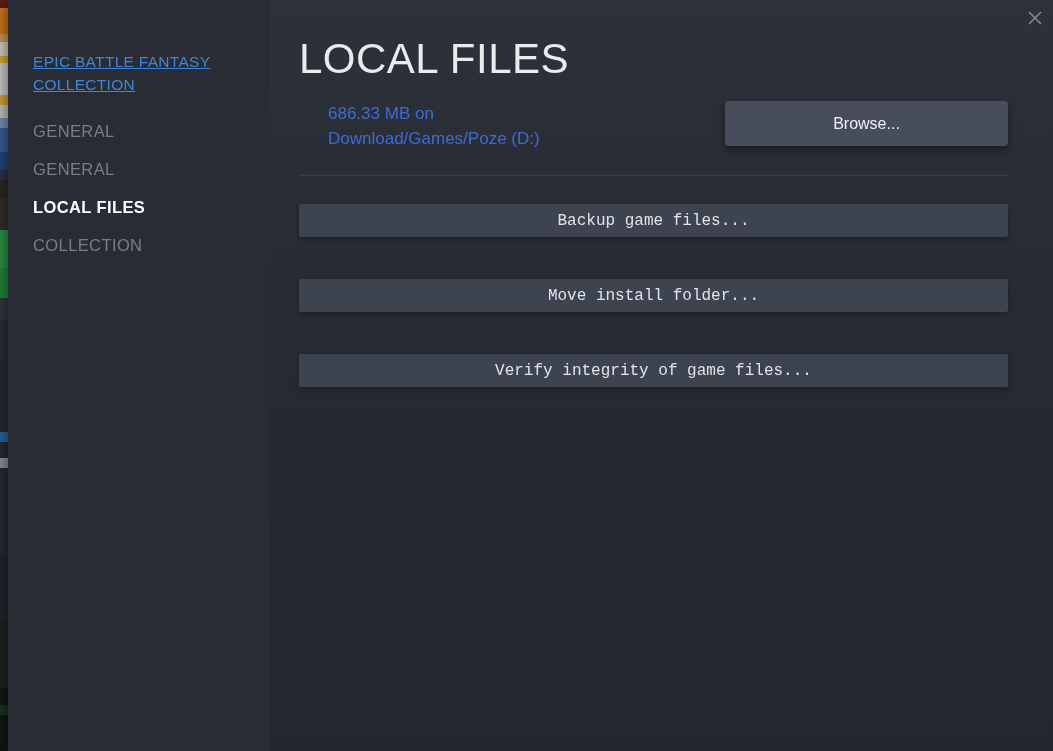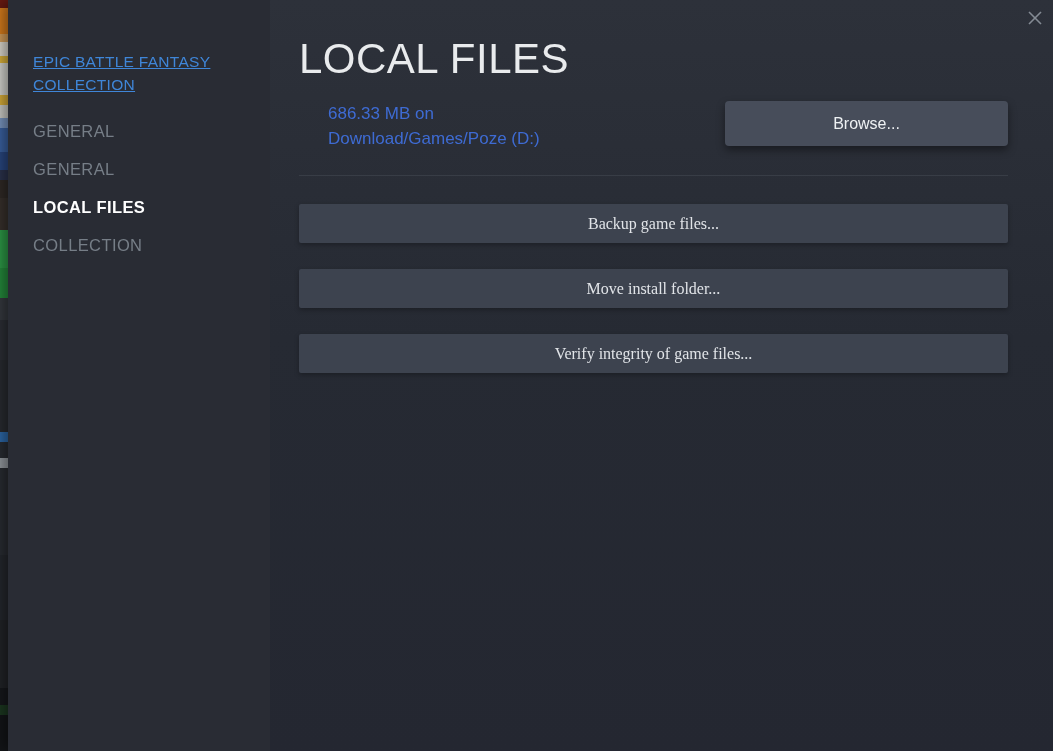--- a/index.html
+++ b/index.html
@@ -149,32 +149,32 @@
     box-shadow: 0 4px 9px rgba(0,0,0,0.42);
   }
   .divider {
     height: 1px;
     background: #383d46;
     margin-top: 24px;
   }
   .action-btn {
     display: block;
     width: 100%;
-    height: 39px;
+    height: 33px;
     margin-top: 28px;
     background: #3d434f;
     color: #e1e4e8;
     border: none;
     border-radius: 2px;
-    font-family: Liberation Serif, serif;
+    font-family: Liberation Mono, monospace;
     font-size: 16px;
     cursor: pointer;
     box-shadow: 0 2px 5px rgba(0,0,0,0.28);
   }
-  .action-btn + .action-btn { margin-top: 26px; }
+  .action-btn + .action-btn { margin-top: 42px; }
 </style>
 </head>
 <body>
 
 <div class="screen">
 
   <div class="bg-strip"></div>
 
   <div class="dialog">
 

